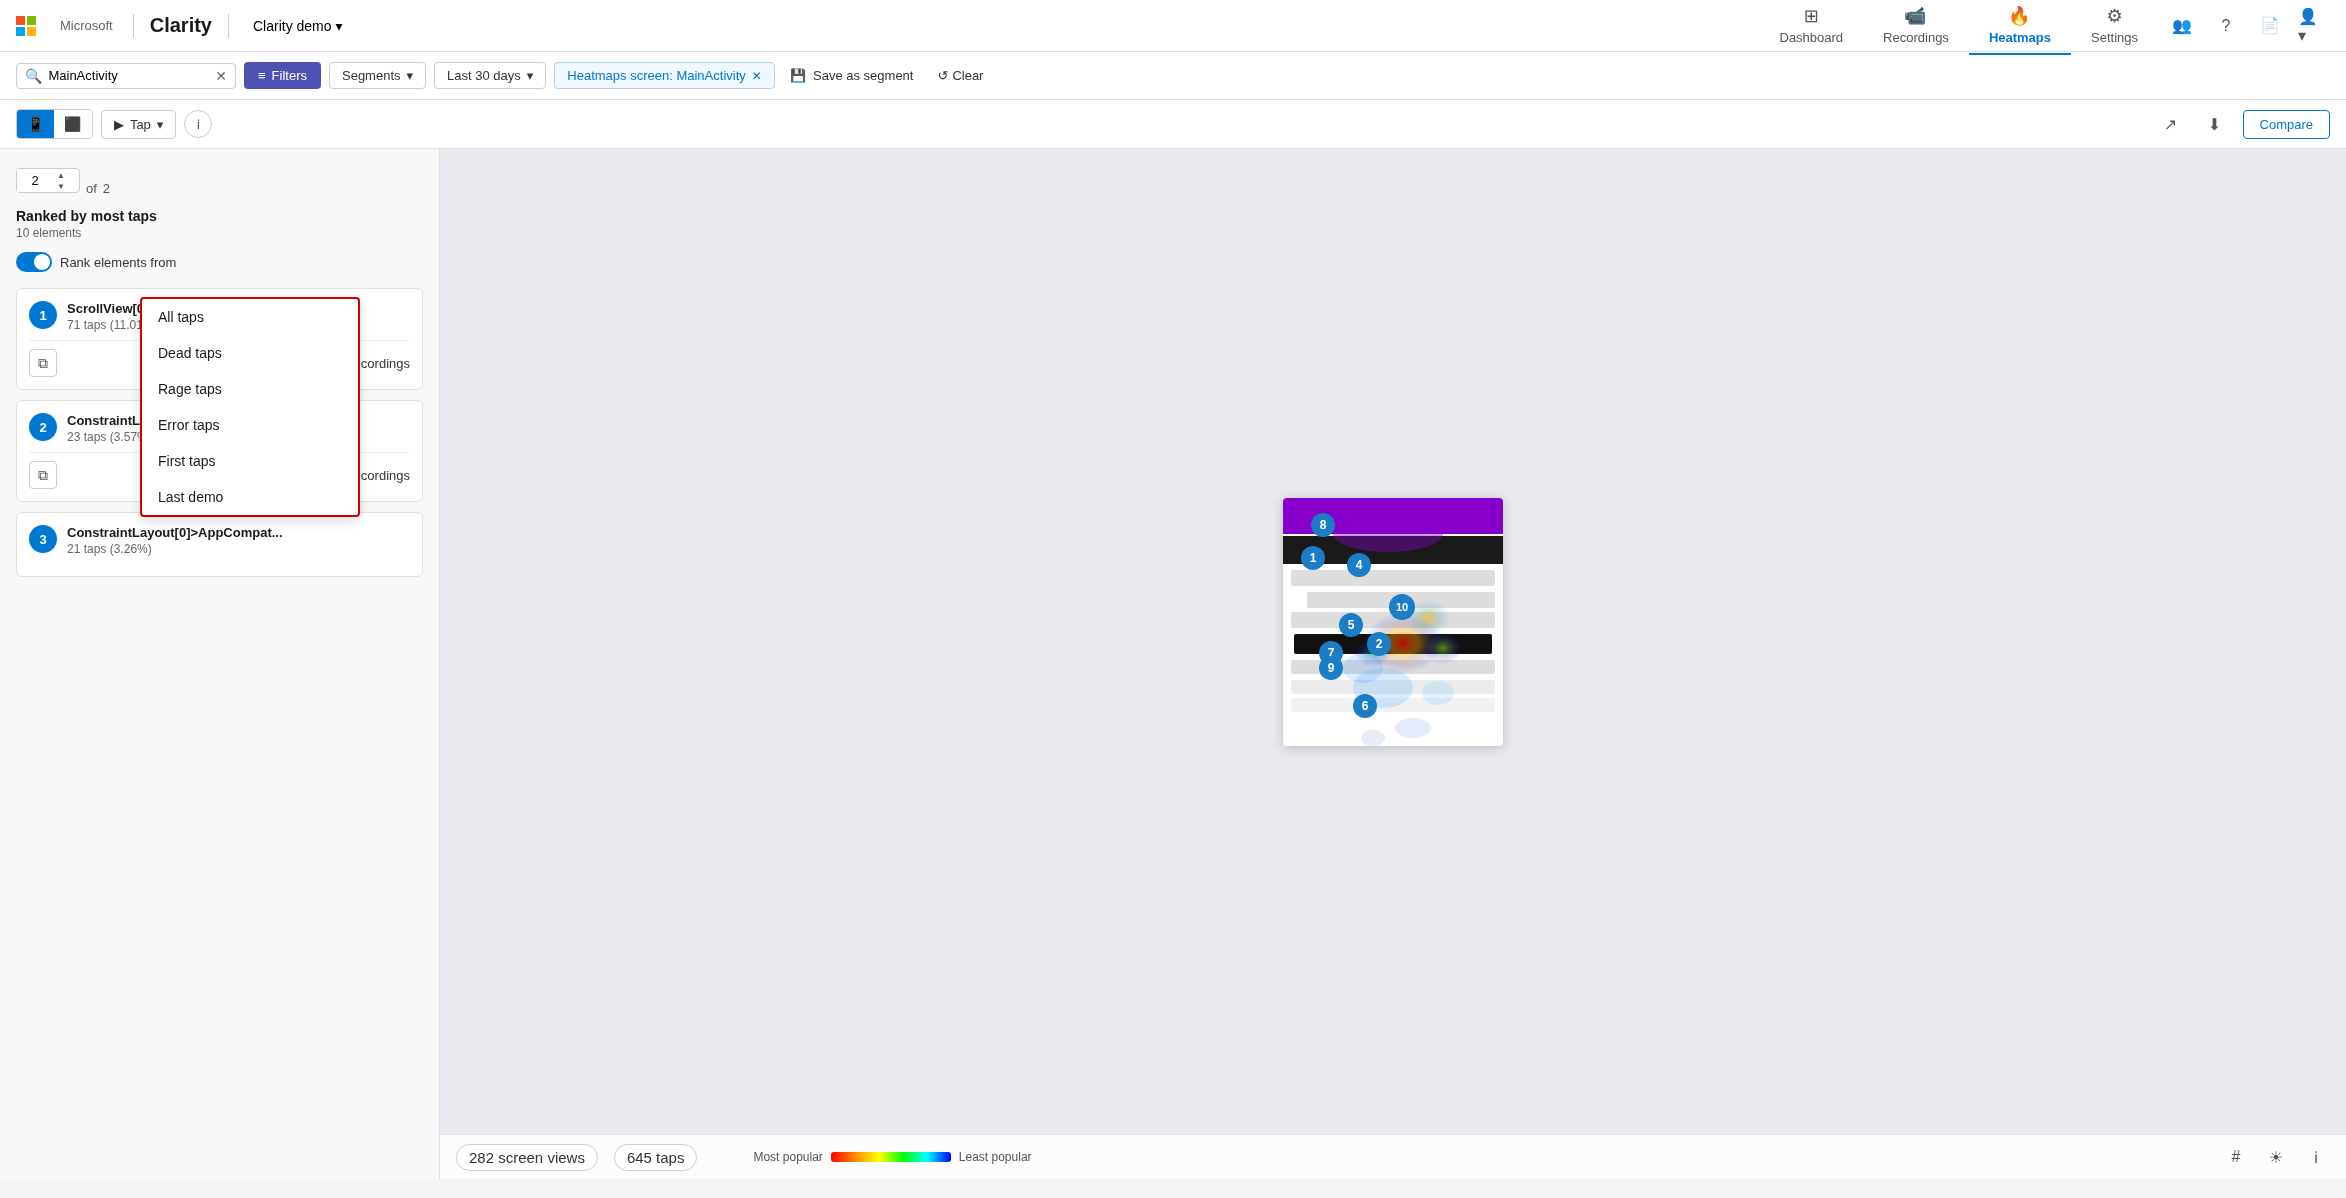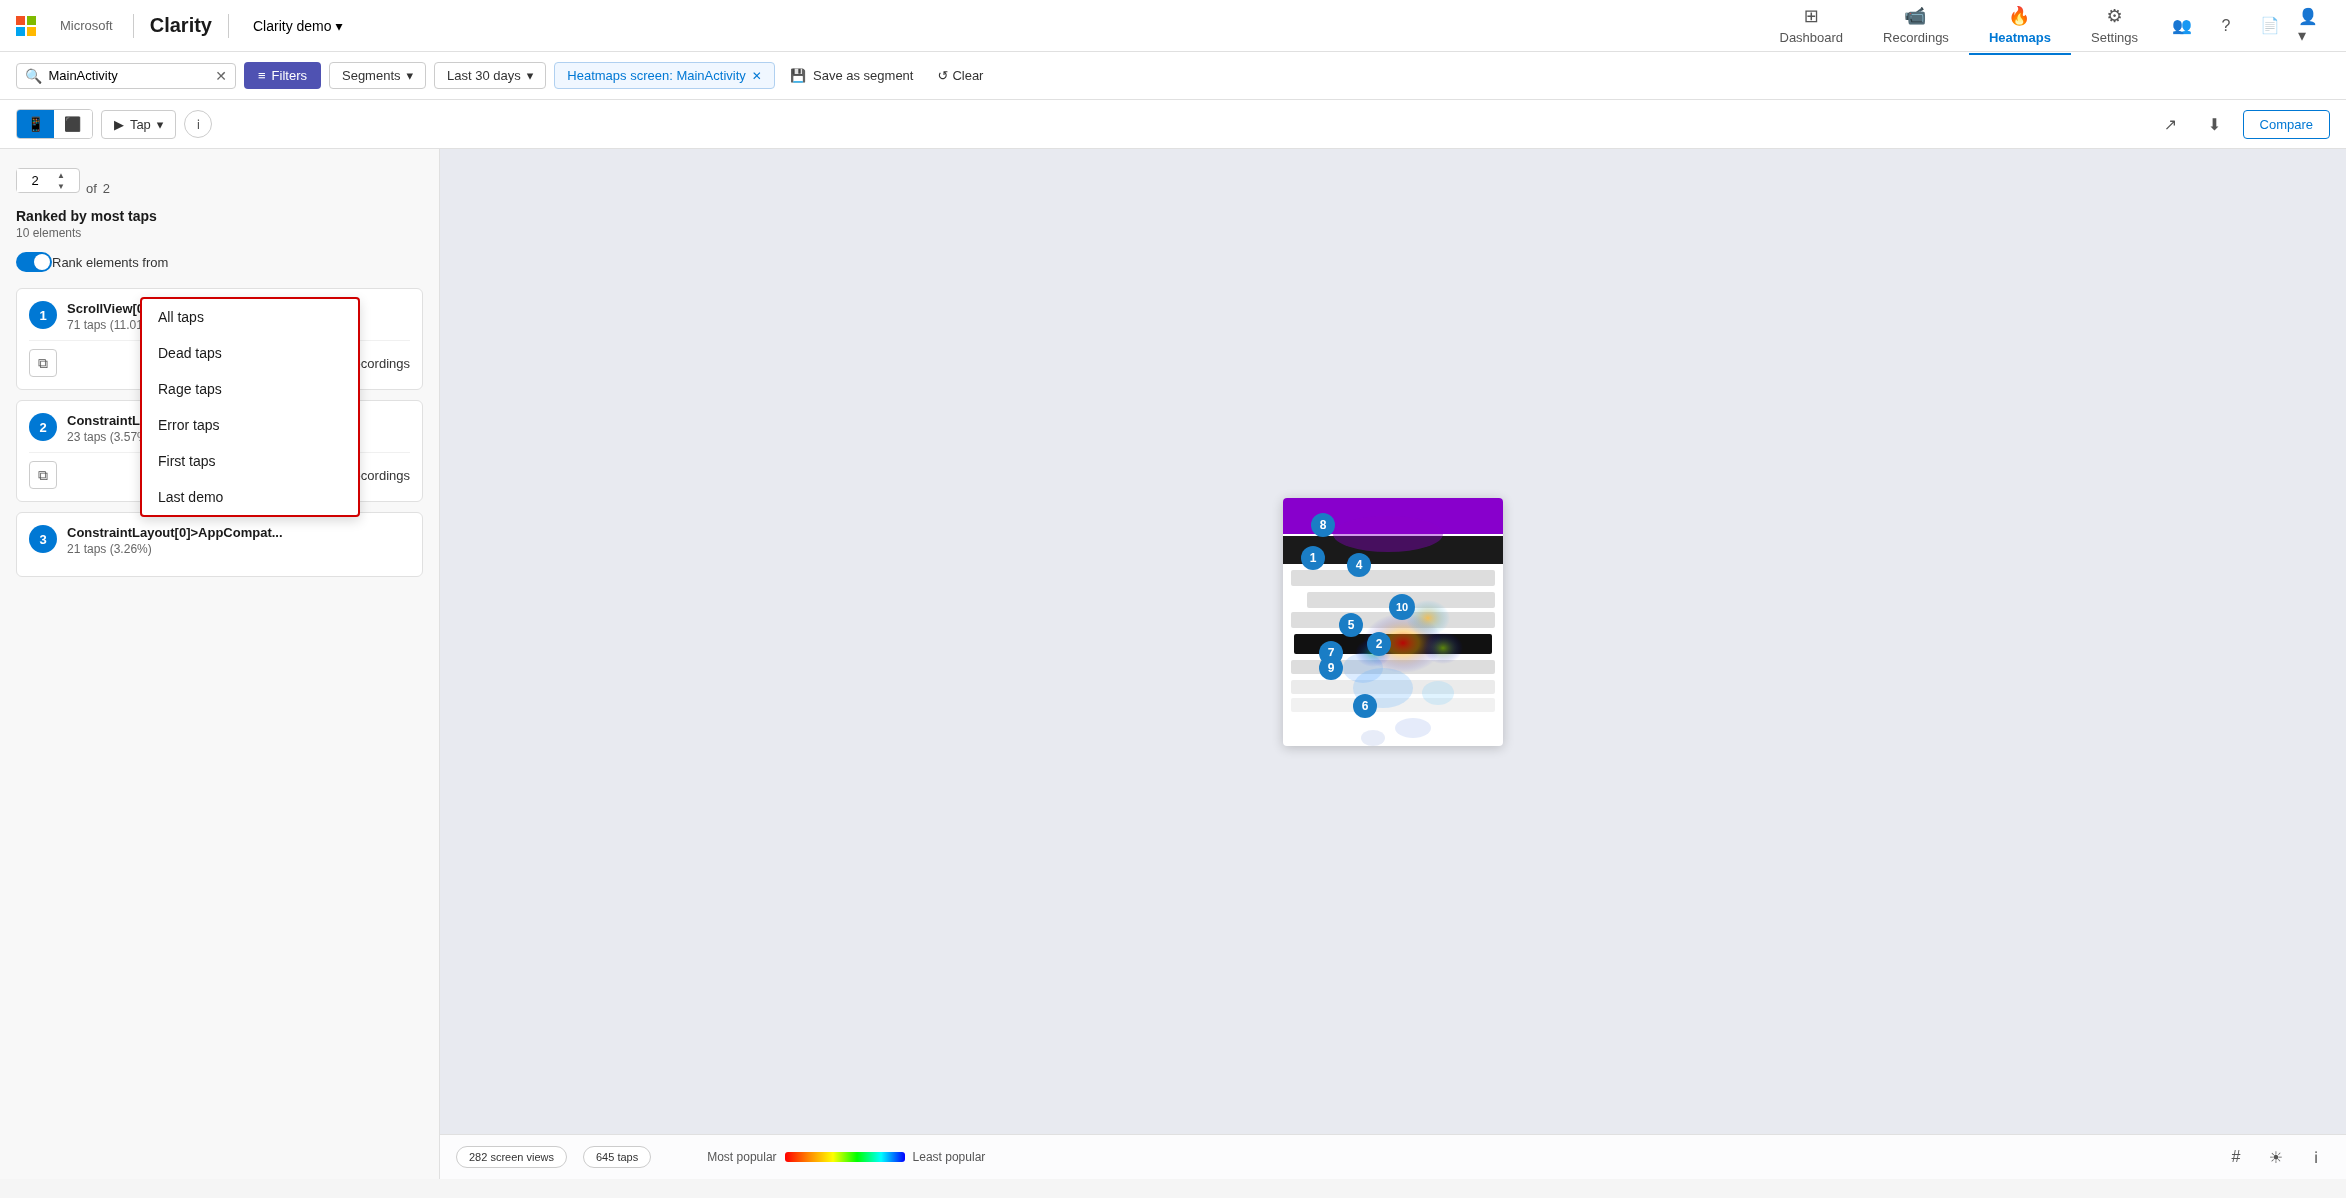--- a/index.html
+++ b/index.html
@@ -278,20 +278,21 @@
       cursor: pointer;
       padding: 1px 4px;
       color: #555;
     }
     .of-text { font-size: 13px; color: #555; margin-top: 16px; }
     .ranked-title { font-size: 14px; font-weight: 600; color: #1a1a1a; margin-bottom: 2px; }
     .ranked-sub { font-size: 12px; color: #666; margin-bottom: 12px; }
     .rank-toggle {
       display: flex;
       align-items: center;
+      gap: 8px;
       margin-bottom: 16px;
     }
     .toggle-switch {
       width: 36px;
       height: 20px;
       background: #0078d4;
       border-radius: 10px;
       position: relative;
       cursor: pointer;
     }
@@ -420,21 +421,21 @@
       padding: 8px 16px;
       background: rgba(255,255,255,0.85);
       border-top: 1px solid #e0e0e0;
       gap: 16px;
     }
     .stat-pill {
       background: rgba(255,255,255,0.9);
       border: 1px solid #ccc;
       border-radius: 16px;
       padding: 4px 12px;
-      font-size: 11px;
+      font-size: 15px;
       color: #333;
     }
     .legend {
       display: flex;
       align-items: center;
       gap: 8px;
       font-size: 12px;
       color: #555;
       margin-left: 40px;
     }

